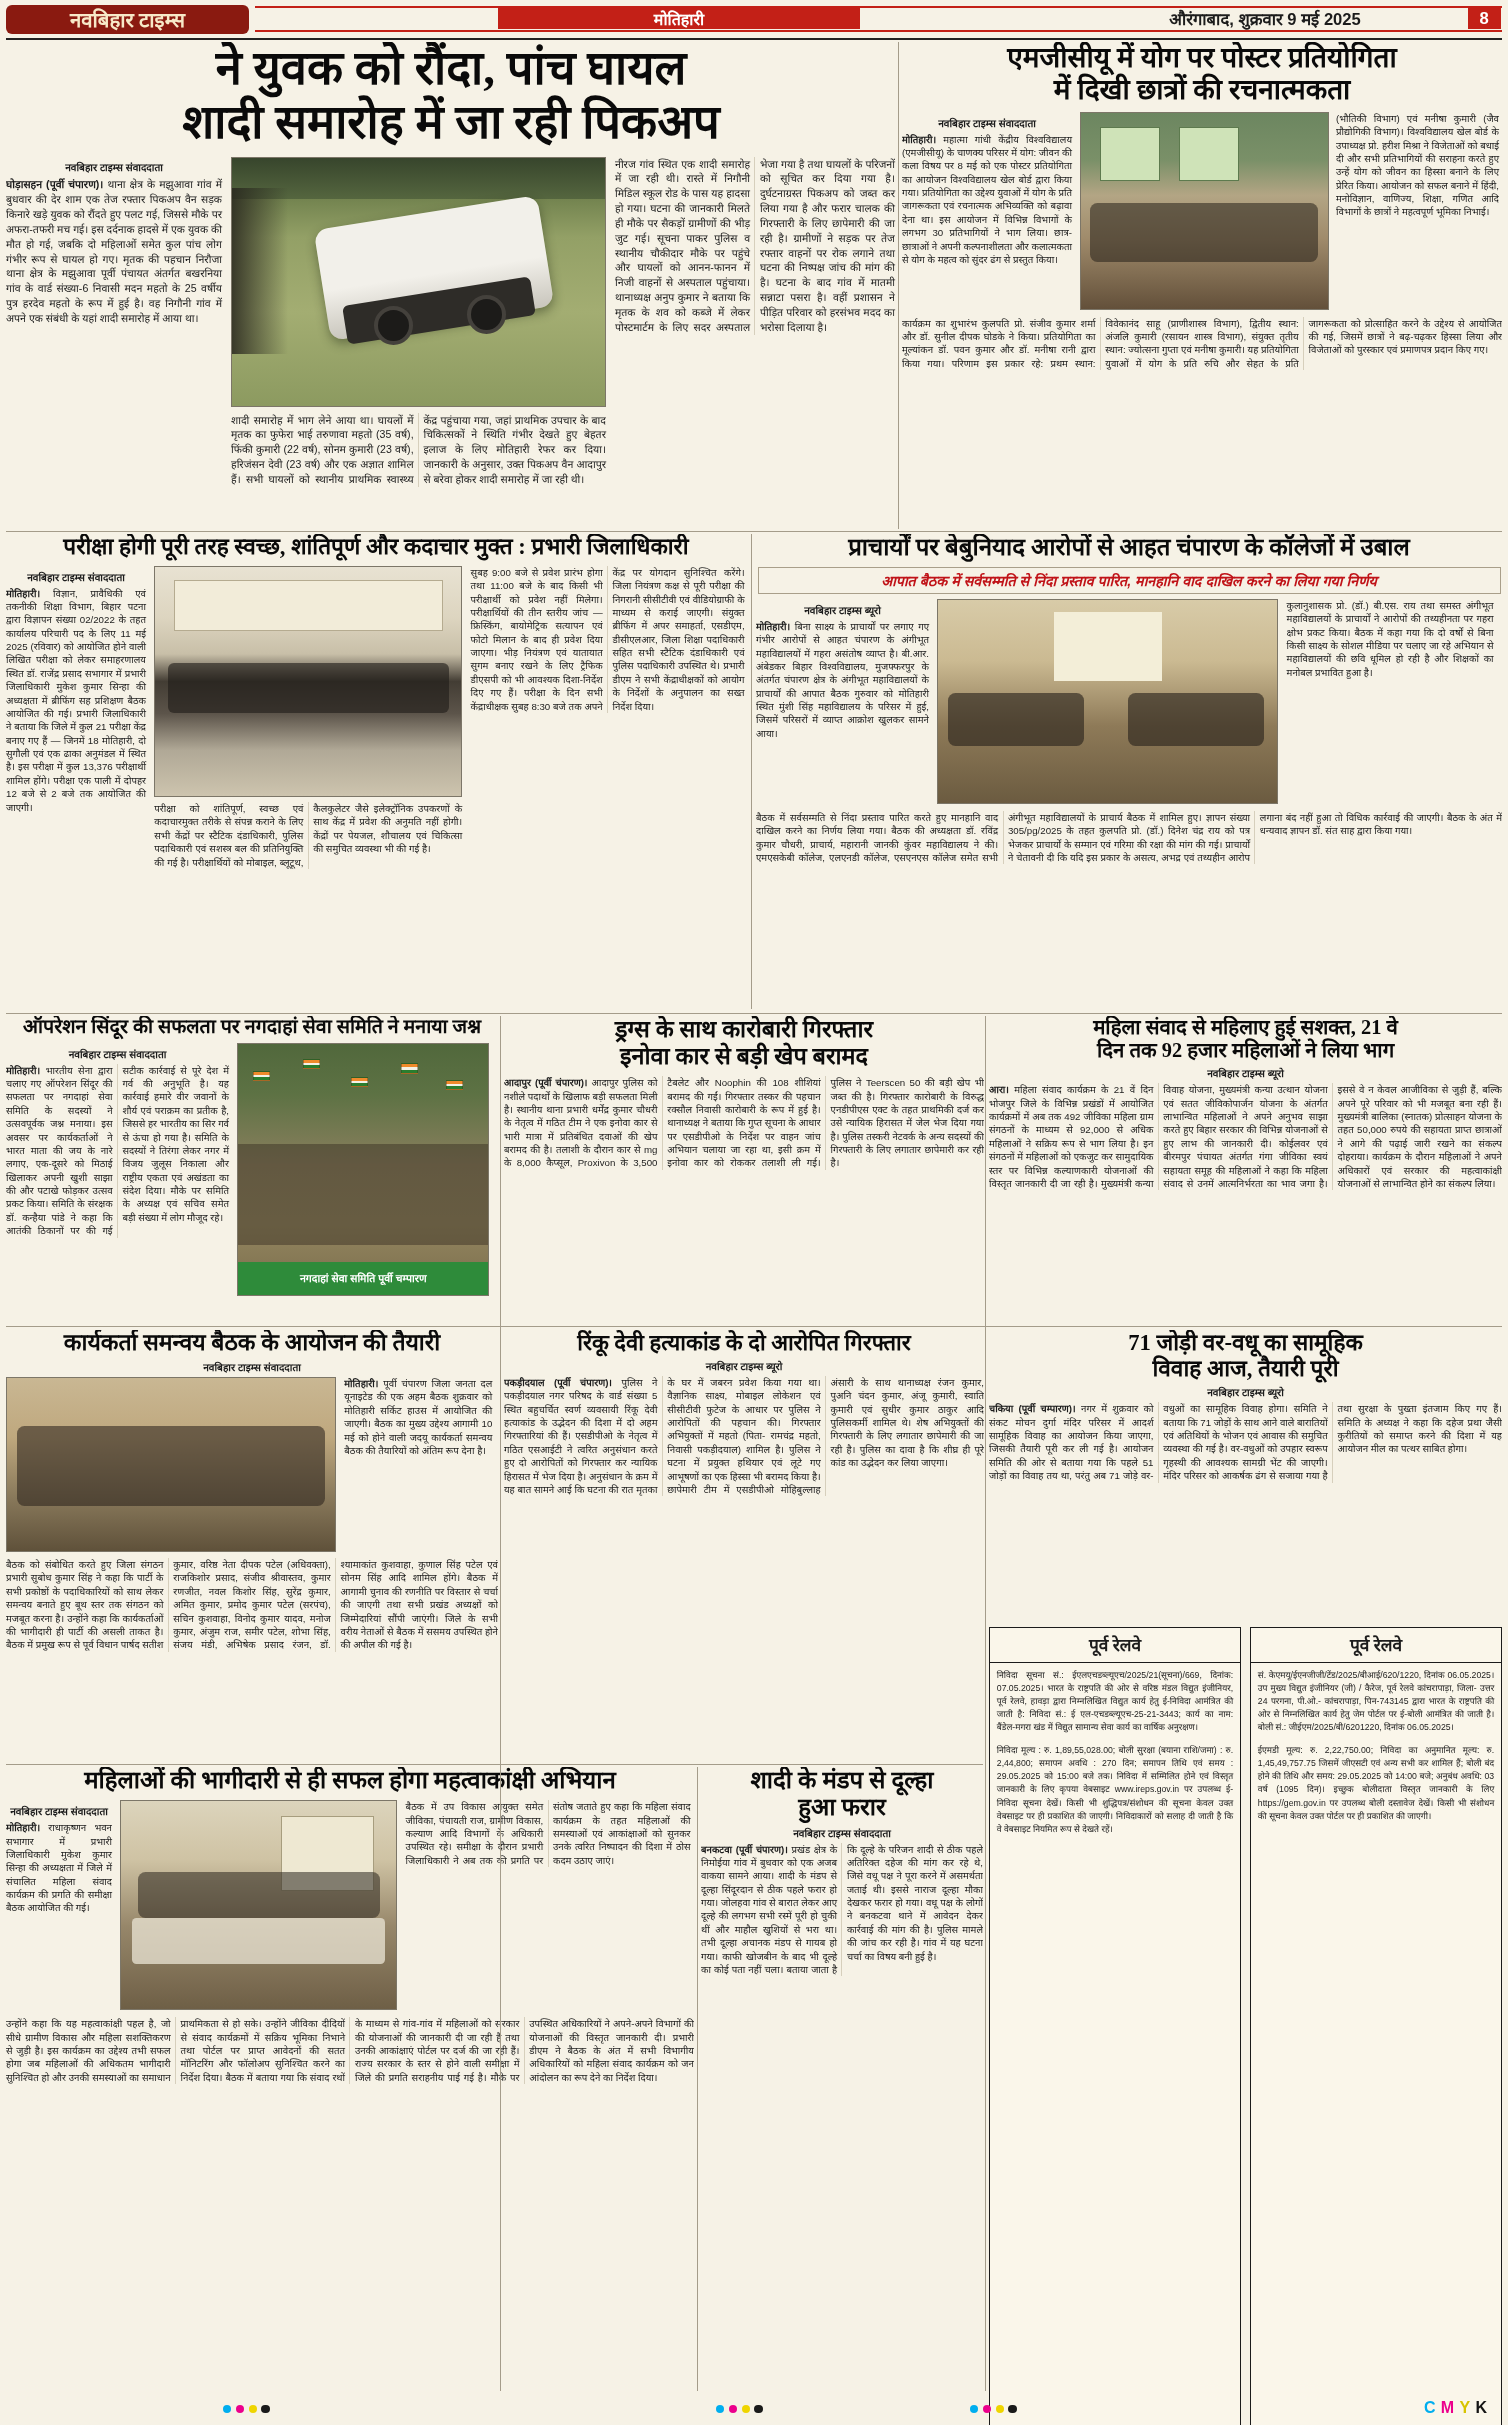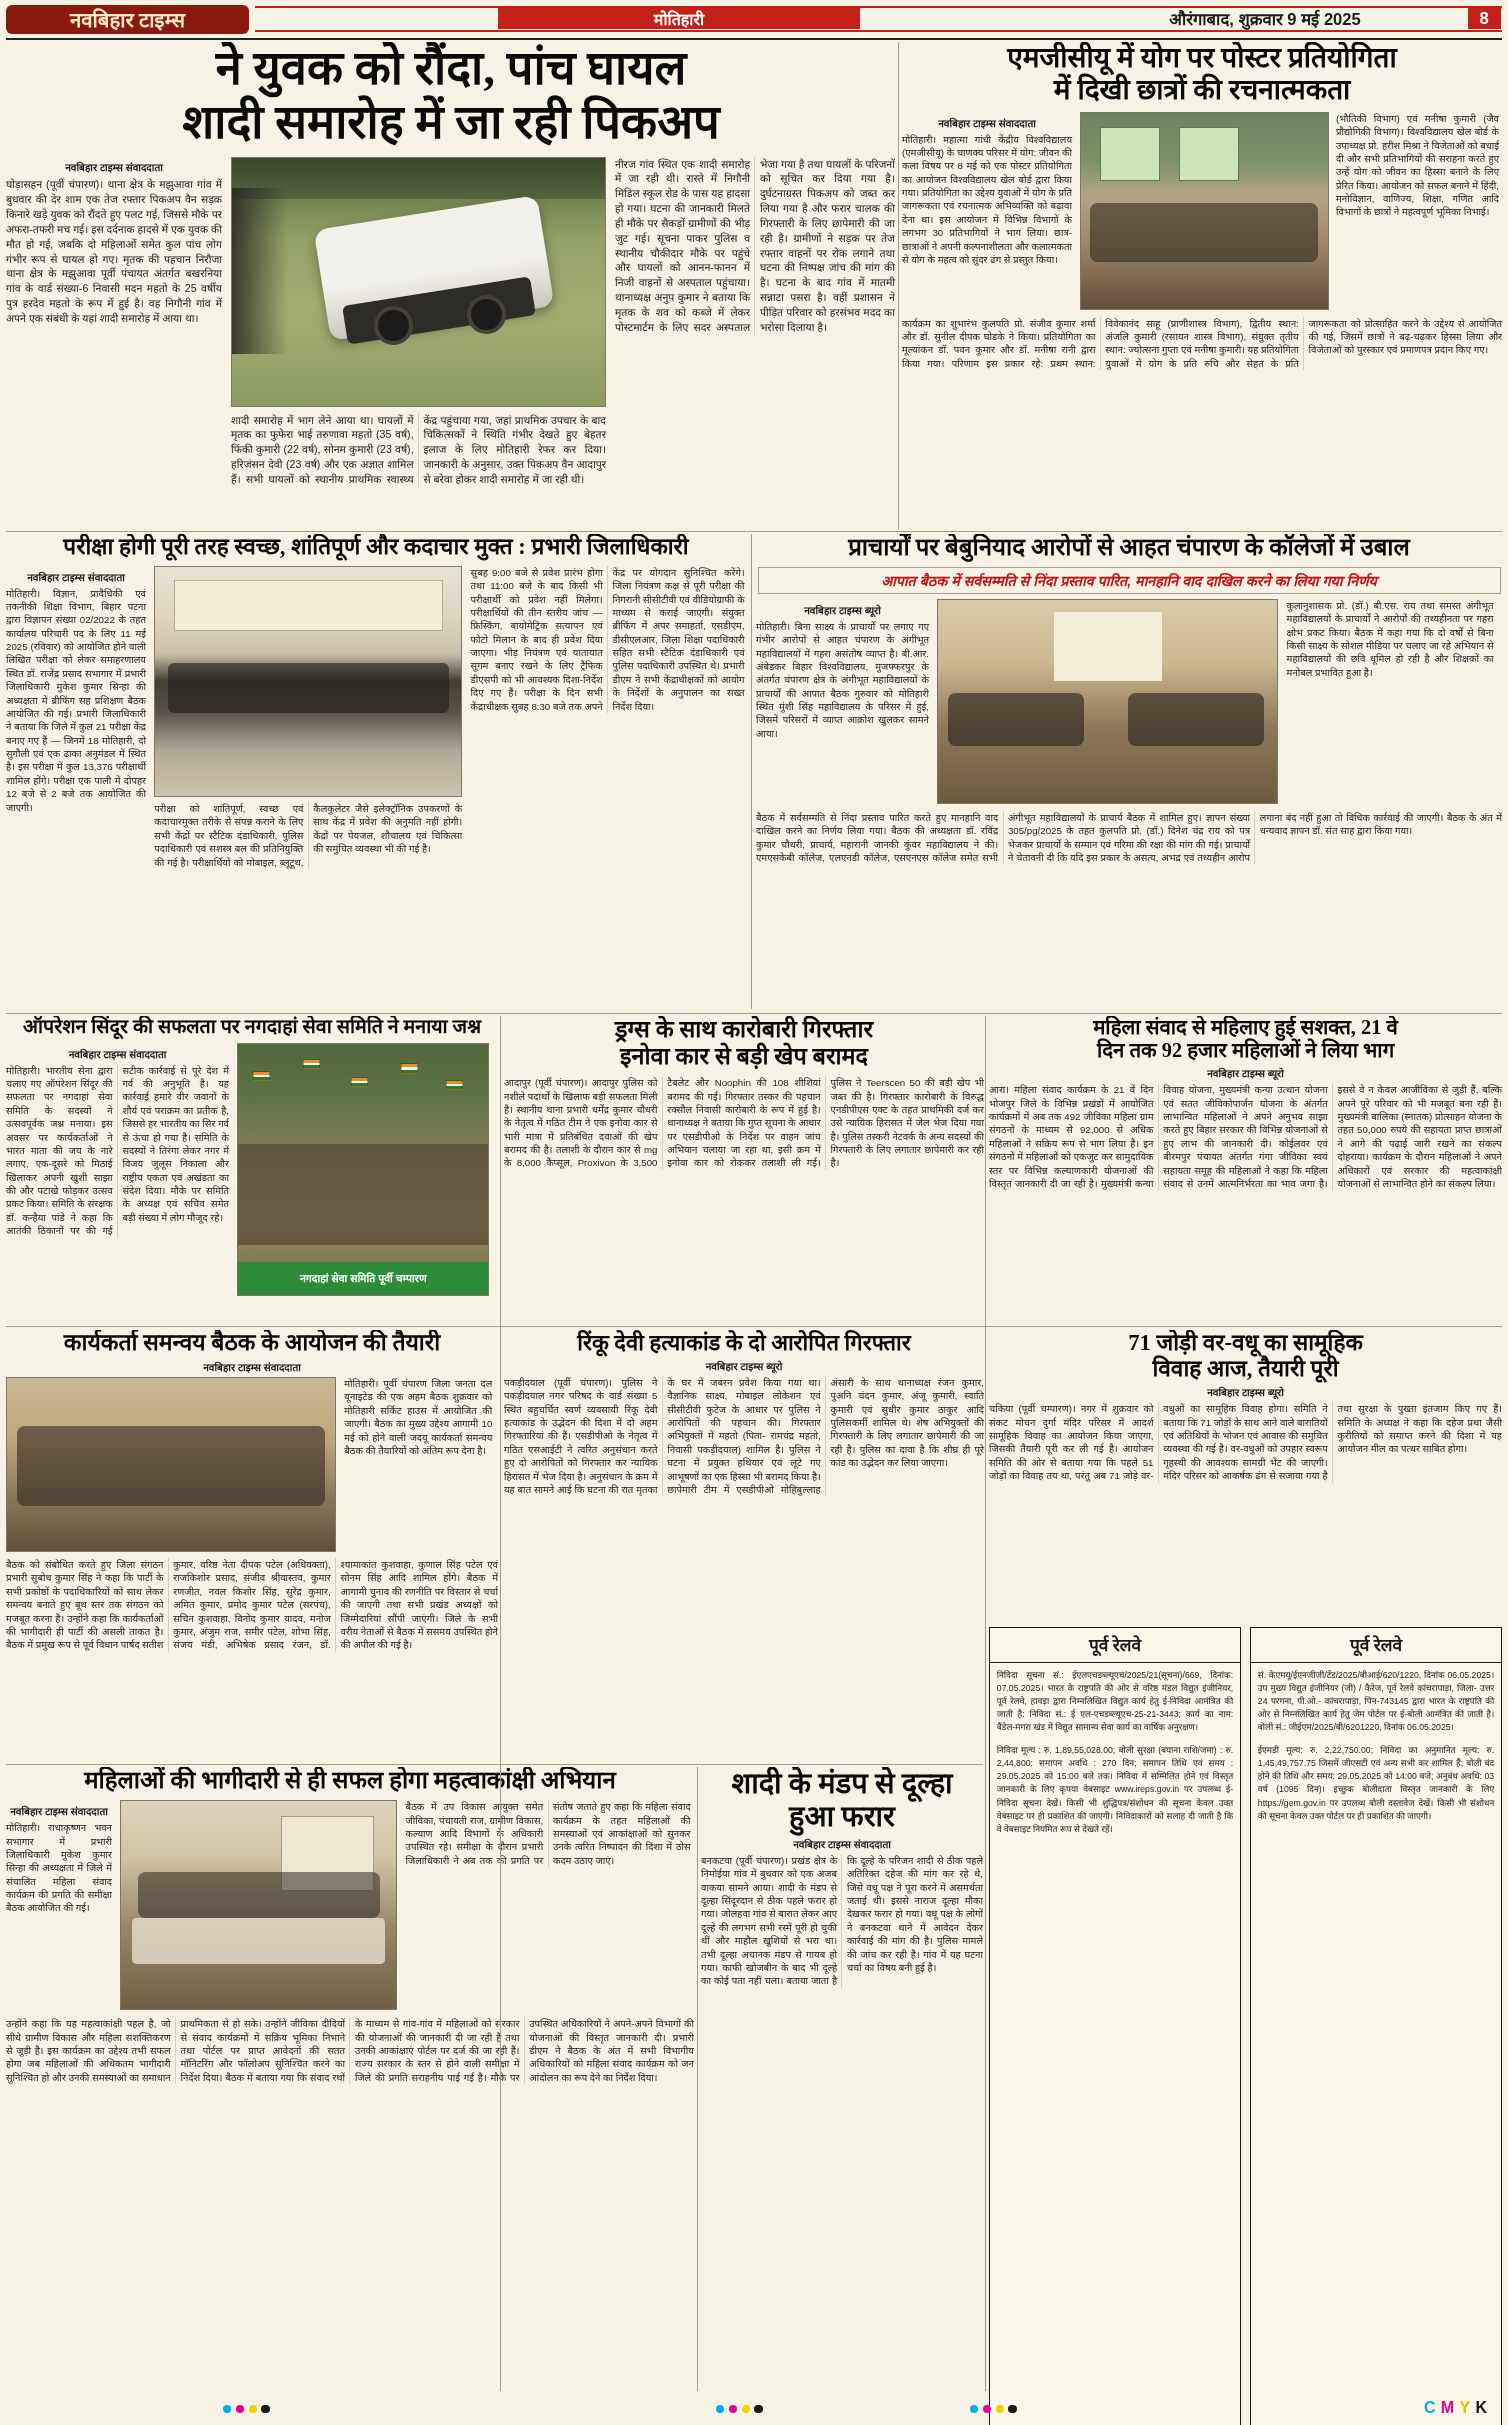--- a/index.html
+++ b/index.html
@@ -4,21 +4,21 @@
 <style>
   *{margin:0;padding:0;box-sizing:border-box}
   html,body{background:#cfcaba}
   .page{position:relative;width:1508px;height:2426px;background:#f6f2e6;font-family:"Liberation Sans",sans-serif;color:#1c1c1c;overflow:hidden;margin:0 auto}
   .abs{position:absolute}
   .art{position:absolute;overflow:hidden}
   .hl{font-family:"Liberation Serif",serif;font-weight:700;color:#0a0a0a;text-align:center;line-height:1.14}
   .bt{font-size:10.6px;line-height:1.4;text-align:justify}
   .bts{font-size:9.7px;line-height:1.38;text-align:justify}
   .byline{font-weight:700;text-align:center;font-size:10.2px;margin:3.8px 0 3px}
-  .dl{font-weight:400}
+  .dl{font-weight:700}
   .c2{column-count:2;column-gap:9.8px;column-rule:0.8px solid #d6cfbc}
   .c3{column-count:3;column-gap:9.8px;column-rule:0.8px solid #d6cfbc}
   .c4{column-count:4;column-gap:9.8px;column-rule:0.8px solid #d6cfbc}
   .photo{position:relative;border:0.8px solid #7c7668;overflow:hidden;flex-shrink:0}
   .vdiv{position:absolute;width:0.8px;background:#a49c8a}
   .hdiv{position:absolute;height:0.8px;background:#a49c8a}
   .dot{width:8.3px;height:8.3px;border-radius:50%;display:inline-block}
   .adbox{width:252px;border:1.5px solid #1b1b1b;background:#faf6ea;display:flex;flex-direction:column}
   .adhead{padding:5.3px 3px;border-bottom:1.5px solid #1b1b1b;text-align:center;font-weight:700;font-size:17.3px;font-family:"Liberation Serif",serif}
   .adbody{padding:6px 6.8px 3px;font-size:8.7px;line-height:1.52;text-align:justify}
@@ -249,21 +249,21 @@
         <div style="position:absolute;left:6%;top:34%;width:88%;height:22%;background:rgba(42,36,29,.55);border-radius:7.5px"></div>
       </div>
       <div style="width:285px">
         <div class="bts c2"><span>बैठक में उप विकास आयुक्त समेत जीविका, पंचायती राज, ग्रामीण विकास, कल्याण आदि विभागों के अधिकारी उपस्थित रहे। समीक्षा के दौरान प्रभारी जिलाधिकारी ने अब तक की प्रगति पर संतोष जताते हुए कहा कि महिला संवाद कार्यक्रम के तहत महिलाओं की समस्याओं एवं आकांक्षाओं को सुनकर उनके त्वरित निष्पादन की दिशा में ठोस कदम उठाए जाएं।</span></div>
       </div>
     </div>
     <div class="bts c4" style="margin-top:6.8px"><span>उन्होंने कहा कि यह महत्वाकांक्षी पहल है, जो सीधे ग्रामीण विकास और महिला सशक्तिकरण से जुड़ी है। इस कार्यक्रम का उद्देश्य तभी सफल होगा जब महिलाओं की अधिकतम भागीदारी सुनिश्चित हो और उनकी समस्याओं का समाधान प्राथमिकता से हो सके। उन्होंने जीविका दीदियों से संवाद कार्यक्रमों में सक्रिय भूमिका निभाने तथा पोर्टल पर प्राप्त आवेदनों की सतत मॉनिटरिंग और फॉलोअप सुनिश्चित करने का निर्देश दिया। बैठक में बताया गया कि संवाद रथों के माध्यम से गांव-गांव में महिलाओं को सरकार की योजनाओं की जानकारी दी जा रही है तथा उनकी आकांक्षाएं पोर्टल पर दर्ज की जा रही हैं। राज्य सरकार के स्तर से होने वाली समीक्षा में जिले की प्रगति सराहनीय पाई गई है। मौके पर उपस्थित अधिकारियों ने अपने-अपने विभागों की योजनाओं की विस्तृत जानकारी दी। प्रभारी डीएम ने बैठक के अंत में सभी विभागीय अधिकारियों को महिला संवाद कार्यक्रम को जन आंदोलन का रूप देने का निर्देश दिया।</span></div>
   </div>
 
   <div class="art" style="left:701px;top:1767px;width:282px;height:626px">
-    <div class="hl" style="font-size:29px">
+    <div class="hl" style="font-size:24px">
       <div>शादी के मंडप से दूल्हा</div>
       <div>हुआ फरार</div>
     </div>
     <div class="byline">नवबिहार टाइम्स संवाददाता</div>
     <div class="bts c2"><span class="dl">बनकटवा (पूर्वी चंपारण)।</span> <span>प्रखंड क्षेत्र के निमोईया गांव में बुधवार को एक अजब वाकया सामने आया। शादी के मंडप से दूल्हा सिंदूरदान से ठीक पहले फरार हो गया। जोलहवा गांव से बारात लेकर आए दूल्हे की लगभग सभी रस्में पूरी हो चुकी थीं और माहौल खुशियों से भरा था। तभी दूल्हा अचानक मंडप से गायब हो गया। काफी खोजबीन के बाद भी दूल्हे का कोई पता नहीं चला। बताया जाता है कि दूल्हे के परिजन शादी से ठीक पहले अतिरिक्त दहेज की मांग कर रहे थे, जिसे वधू पक्ष ने पूरा करने में असमर्थता जताई थी। इससे नाराज दूल्हा मौका देखकर फरार हो गया। वधू पक्ष के लोगों ने बनकटवा थाने में आवेदन देकर कार्रवाई की मांग की है। पुलिस मामले की जांच कर रही है। गांव में यह घटना चर्चा का विषय बनी हुई है।</span></div>
   </div>
 
   <div class="vdiv" style="left:898px;top:42px;height:487px"></div>
   <div class="vdiv" style="left:751px;top:534px;height:475px"></div>
   <div class="vdiv" style="left:500px;top:1016px;height:1375px"></div>

